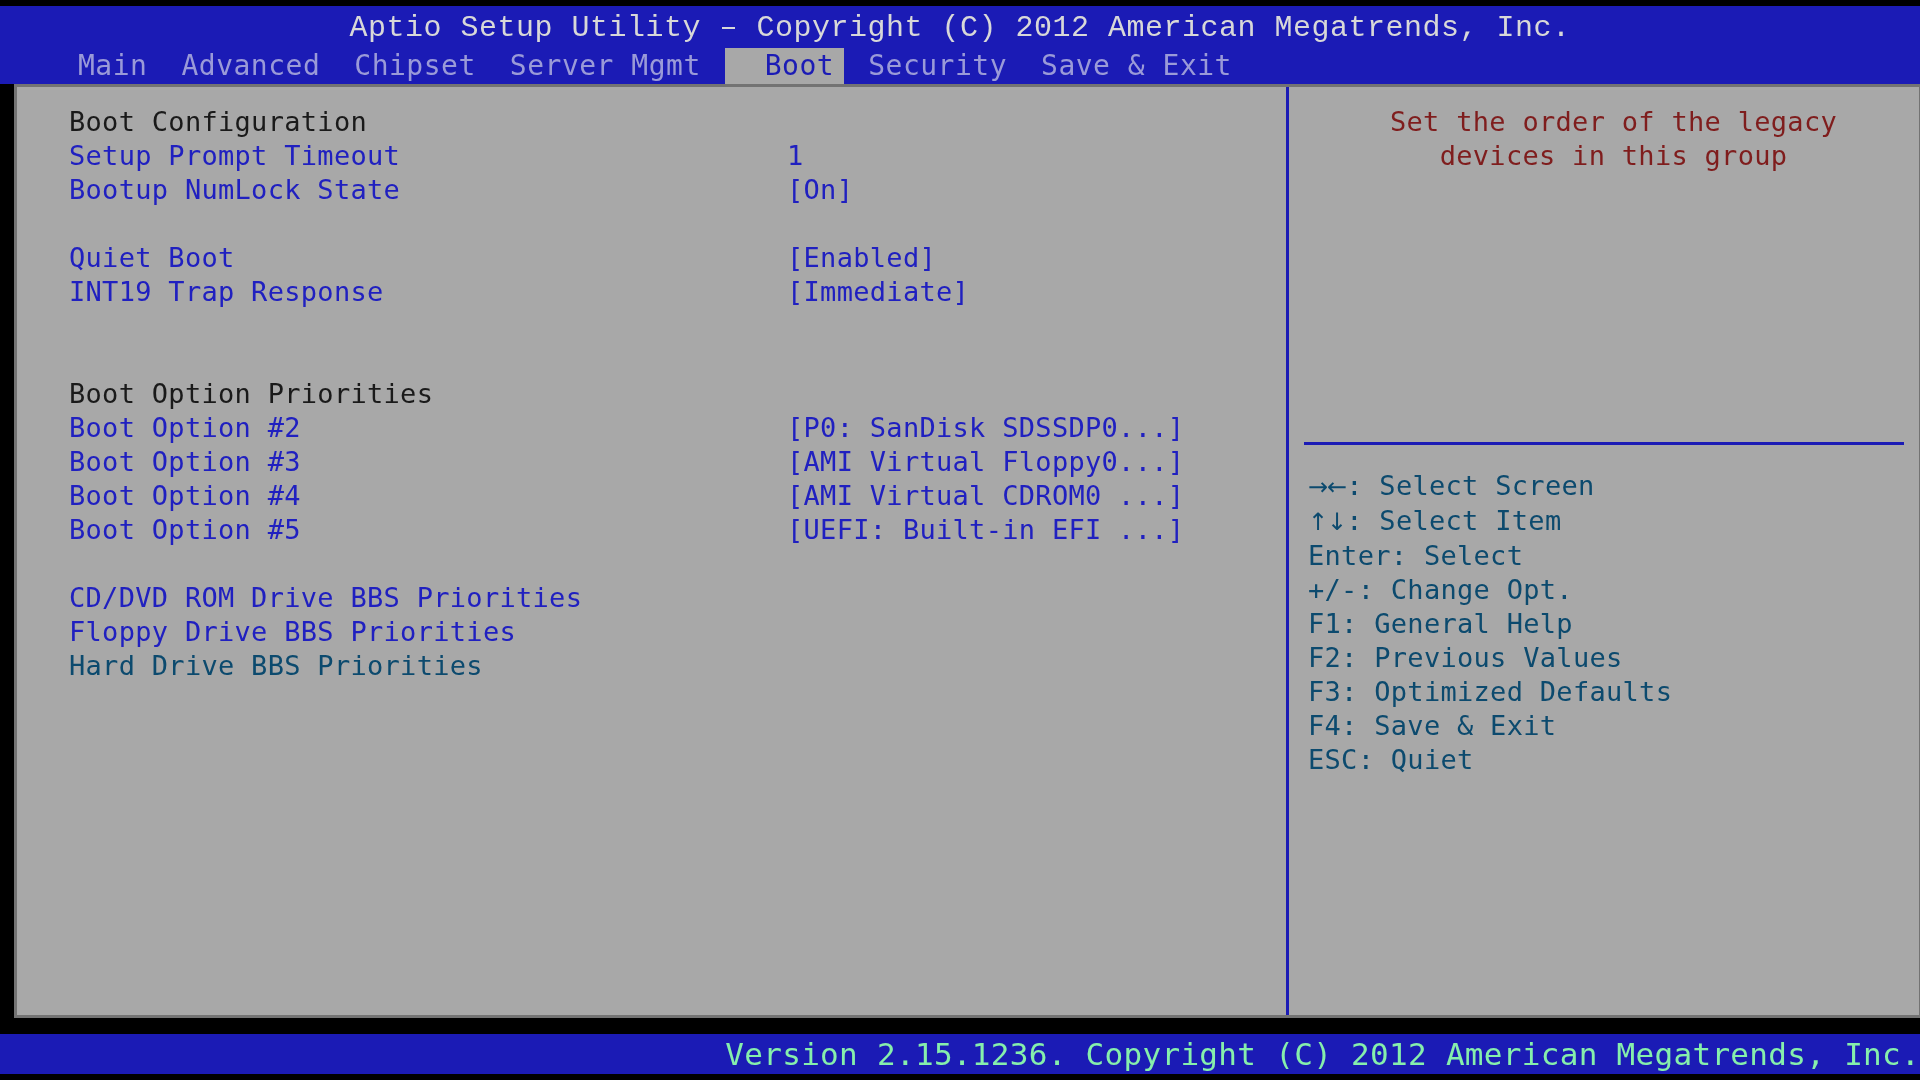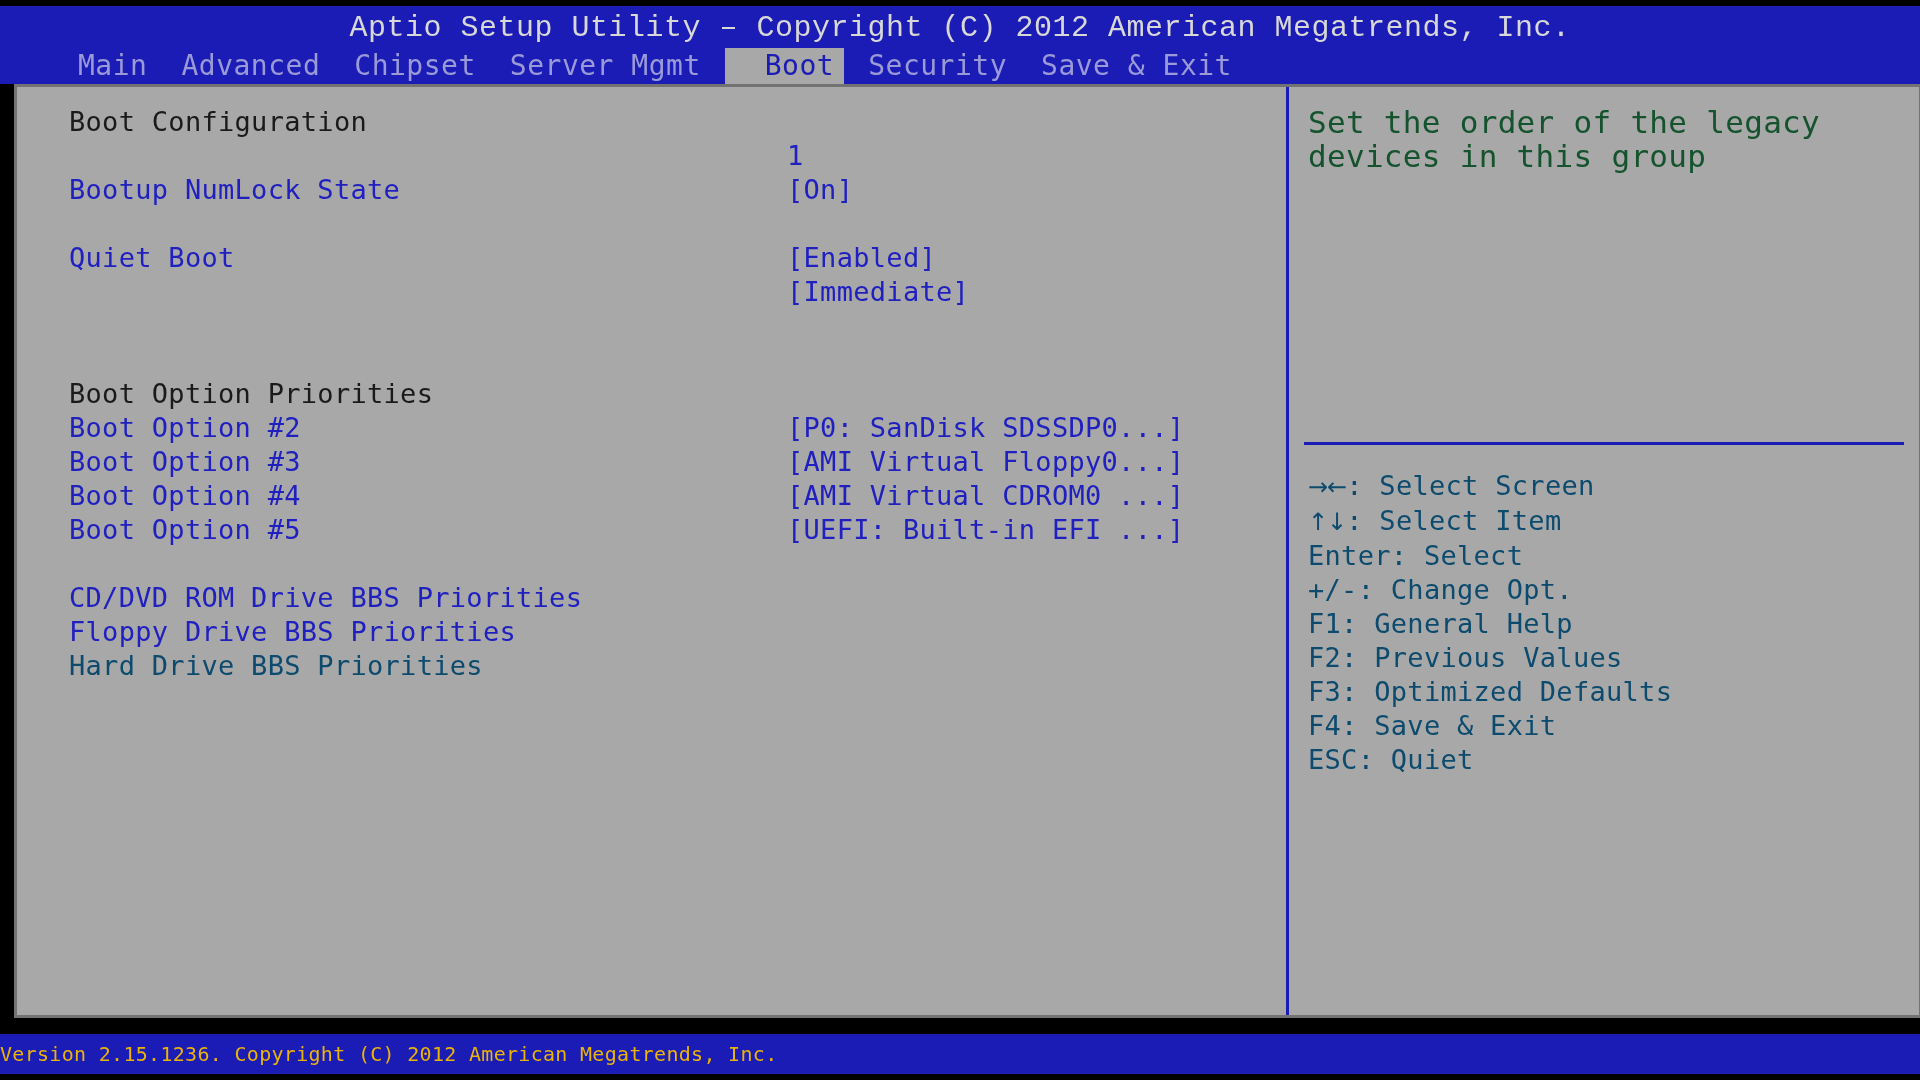--- a/index.html
+++ b/index.html
@@ -121,26 +121,27 @@
   .row .value {
     position: absolute;
     left: 718px;
     top: 0;
     white-space: pre;
   }
   .spacer-row { height: 34px; }
 
   
   .help-text {
-    font-size: 31px;
+    font-size: 27px;
     line-height: 34px;
-    color: #14532d;
+    color: #7f1d1d;
     white-space: pre;
     letter-spacing: 0.3px;
     padding-left: 4px;
+    text-align: center;
   }
   .hr-sep {
     position: absolute;
     left: 12px;
     top: 355px;
     width: 600px;
     height: 3px;
     background: #1b1bb5;
   }
   .keylist {
@@ -163,24 +164,24 @@
   }
 
   
   .footer {
     position: absolute;
     left: 0;
     bottom: 6px;
     width: 1920px;
     height: 40px;
     background: #1b1bb5;
-    color: #eab308;
-    font-size: 20px;
+    color: #86efac;
+    font-size: 31px;
     line-height: 40px;
-    text-align: left;
+    text-align: right;
     white-space: pre;
     letter-spacing: 0.3px;
   }
 </style>
 </head>
 <body>
 
 <div id="screen">
 
   <div class="titlebar">Aptio Setup Utility – Copyright (C) 2012 American Megatrends, Inc.</div>
@@ -192,25 +193,25 @@
       <div class="menu-item">Server Mgmt</div>
       <div class="menu-item active">Boot</div>
       <div class="menu-item">Security</div>
       <div class="menu-item">Save &amp; Exit</div>
     </div>
 
   <div class="frame">
 
     <div class="left-pane" id="left-pane">
         <div class="row header-row"><span class="label">Boot Configuration</span></div>
-        <div class="row"><span class="value">1</span></div>
+        <div class="row"><span class="label">Setup Prompt Timeout</span><span class="value">1</span></div>
         <div class="row"><span class="label">Bootup NumLock State</span><span class="value">[On]</span></div>
         <div class="spacer-row"></div>
         <div class="row"><span class="label">Quiet Boot</span><span class="value">[Enabled]</span></div>
-        <div class="row"><span class="value">[Immediate]</span></div>
+        <div class="row"><span class="label">INT19 Trap Response</span><span class="value">[Immediate]</span></div>
         <div class="spacer-row"></div>
         <div class="spacer-row"></div>
         <div class="row header-row"><span class="label">Boot Option Priorities</span></div>
         <div class="row"><span class="label">Boot Option #2</span><span class="value">[P0: SanDisk SDSSDP0...]</span></div>
         <div class="row"><span class="label">Boot Option #3</span><span class="value">[AMI Virtual Floppy0...]</span></div>
         <div class="row"><span class="label">Boot Option #4</span><span class="value">[AMI Virtual CDROM0 ...]</span></div>
         <div class="row"><span class="label">Boot Option #5</span><span class="value">[UEFI: Built-in EFI ...]</span></div>
         <div class="spacer-row"></div>
         <div class="row"><span class="label">CD/DVD ROM Drive BBS Priorities</span></div>
         <div class="row"><span class="label">Floppy Drive BBS Priorities</span></div>

